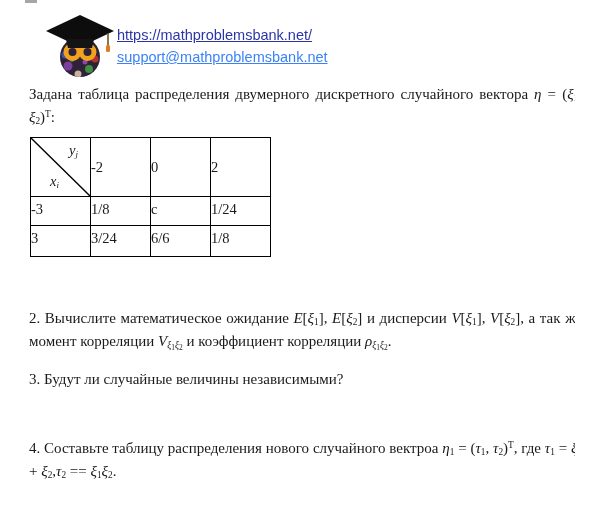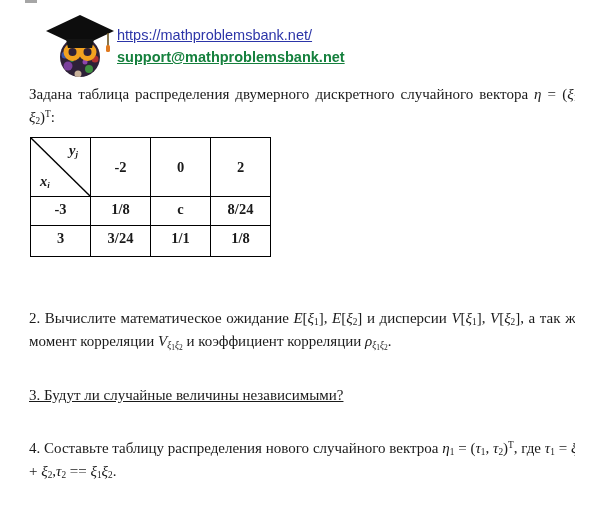--- a/index.html
+++ b/index.html
@@ -22,35 +22,35 @@
     font-size:15px;line-height:22.5px;text-align:justify;}
   .para i{font-family:"Liberation Serif","DejaVu Serif",serif;}
   sub,sup{font-size:0.62em;line-height:0;}
   sub{vertical-align:-0.25em;}
   sup{vertical-align:0.5em;}
   sub sub{font-size:0.8em;vertical-align:-0.3em;}
 
   .intro{top:83px;}
   .q1{top:261px;}
   .q2{top:307px;}
-  .q3{top:384px;text-decoration:underline;}
+  .q3{top:368px;}
   .q4{top:437px;}
   .q5{top:467px;}
 
   table.dist{position:absolute;left:30px;top:137px;border-collapse:collapse;
     font-size:14.5px;table-layout:fixed;}
-  .dist td{border:1.5px solid #000;text-align:center;padding:0;width:59px;font-weight:bold;}
+  .dist td{border:1.5px solid #000;text-align:left;padding:0;width:59px;}
   .dist tr.hr td{height:58px;vertical-align:middle;}
   .dist tr.dr td{vertical-align:top;padding-top:4px;}
   .dist tr.r1 td{height:24px;}
   .dist tr.r2 td{height:26px;}
   .corner{position:relative;}
   .corner .diag{position:absolute;left:0;top:0;width:100%;height:100%;display:block;}
   .corner .yj{position:absolute;top:4px;right:12px;}
-  .corner .xi{position:absolute;bottom:6px;left:9px;}
+  .corner .xi{position:absolute;bottom:6px;left:19px;}
 </style>
 </head>
 <body>
 
 <div class="page">
 
   <div class="top-artifact"></div>
 
   <div class="logo">
     <svg width="70" height="64" viewBox="0 0 70 64">
@@ -73,21 +73,21 @@
       <circle cx="42.5" cy="38" r="6.5" fill="none" stroke="#f2a21f" stroke-width="5"></circle>
       <polygon points="35,1 69,17 35,33 1,17" fill="#0d0d0d"></polygon>
       <polygon points="21,25 49,25 47,34 23,34" fill="#141414"></polygon>
       <line x1="63" y1="19" x2="63" y2="32" stroke="#6a5420" stroke-width="1.6"></line>
       <rect x="61" y="31" width="4" height="7" rx="1.5" fill="#e07a20"></rect>
     </svg>
   </div>
 
   <div class="links">
     <a href="#" style="color: rgb(44, 53, 168);">https://mathproblemsbank.net/</a>
-    <a href="#" style="color: #15803d; font-weight: bold;">support@mathproblemsbank.net</a>
+    <a href="#" style="color: #3b82f6;">support@mathproblemsbank.net</a>
   </div>
 
   <p class="para intro">Задана таблица распределения двумерного дискретного случайного вектора <i>η</i> = (<i>ξ</i><sub>1</sub>, <i>ξ</i><sub>2</sub>)<sup>T</sup>:</p>
 
   <table class="dist">
     <tbody>
         <tr class="hr">
       <td class="corner">
         <svg class="diag" viewBox="0 0 59 58" preserveAspectRatio="none">
           <line x1="0" y1="0" x2="59" y2="58" stroke="#000" stroke-width="1.4"></line>
@@ -96,26 +96,26 @@
         <span class="xi"><i>x<sub>i</sub></i></span>
       </td>
       <td>-2</td>
       <td>0</td>
       <td>2</td>
     </tr>
     <tr class="dr r1">
       <td>-3</td>
       <td>1/8</td>
       <td>c</td>
-      <td>8/24</td>
+      <td>1/24</td>
     </tr>
     <tr class="dr r2">
       <td>3</td>
       <td>3/24</td>
-      <td>1/1</td>
+      <td>6/6</td>
       <td>1/8</td>
     </tr>
   </tbody>
     </table>
 
   <p class="para q2">2. Вычислите математическое ожидание <i>E</i>[<i>ξ</i><sub>1</sub>], <i>E</i>[<i>ξ</i><sub>2</sub>] и дисперсии <i>V</i>[<i>ξ</i><sub>1</sub>], <i>V</i>[<i>ξ</i><sub>2</sub>], а так же момент корреляции <i>V</i><sub><i>ξ</i><sub>1</sub><i>ξ</i><sub>2</sub></sub> и коэффициент корреляции <i>ρ</i><sub><i>ξ</i><sub>1</sub><i>ξ</i><sub>2</sub></sub>.</p>
   <p class="para q3">3. Будут ли случайные величины независимыми?</p>
   <p class="para q4">4. Составьте таблицу распределения нового случайного вектроа <i>η</i><sub>1</sub> = (<i>τ</i><sub>1</sub>, <i>τ</i><sub>2</sub>)<sup>T</sup>, где <i>τ</i><sub>1</sub> = <i>ξ</i><sub>1</sub> + <i>ξ</i><sub>2</sub>,<i>τ</i><sub>2</sub> == <i>ξ</i><sub>1</sub><i>ξ</i><sub>2</sub>.</p>
 
 </div>

